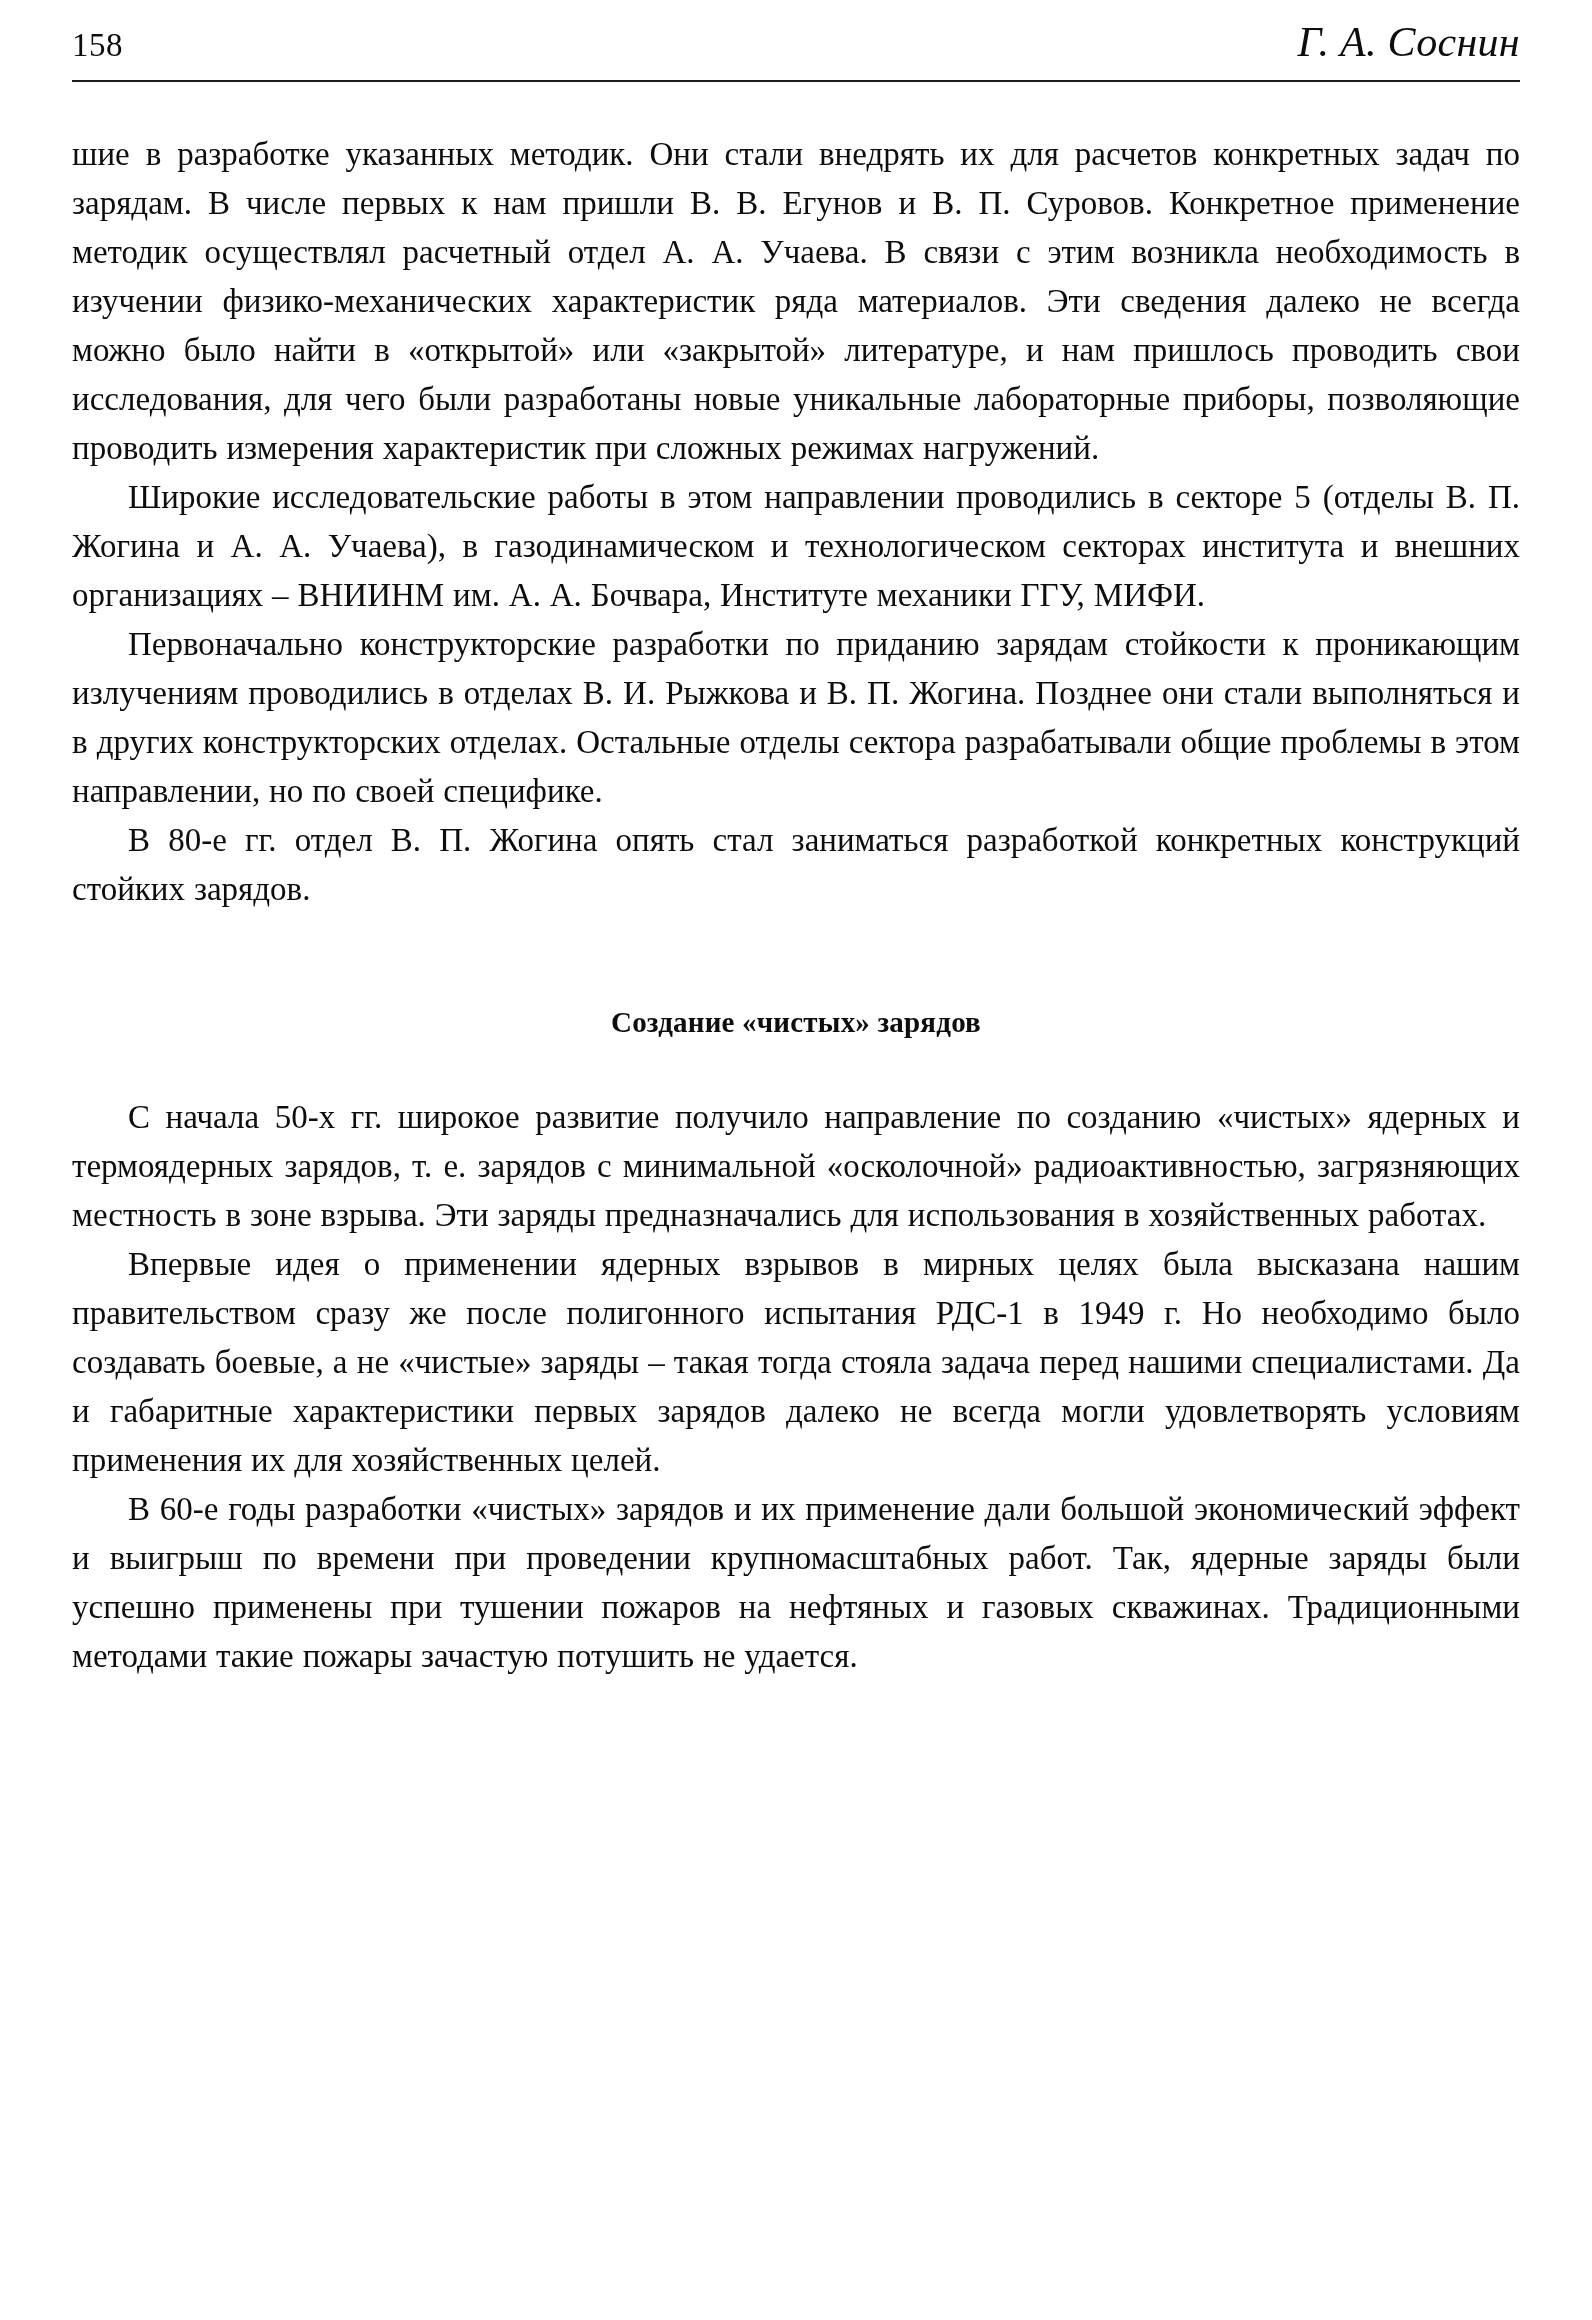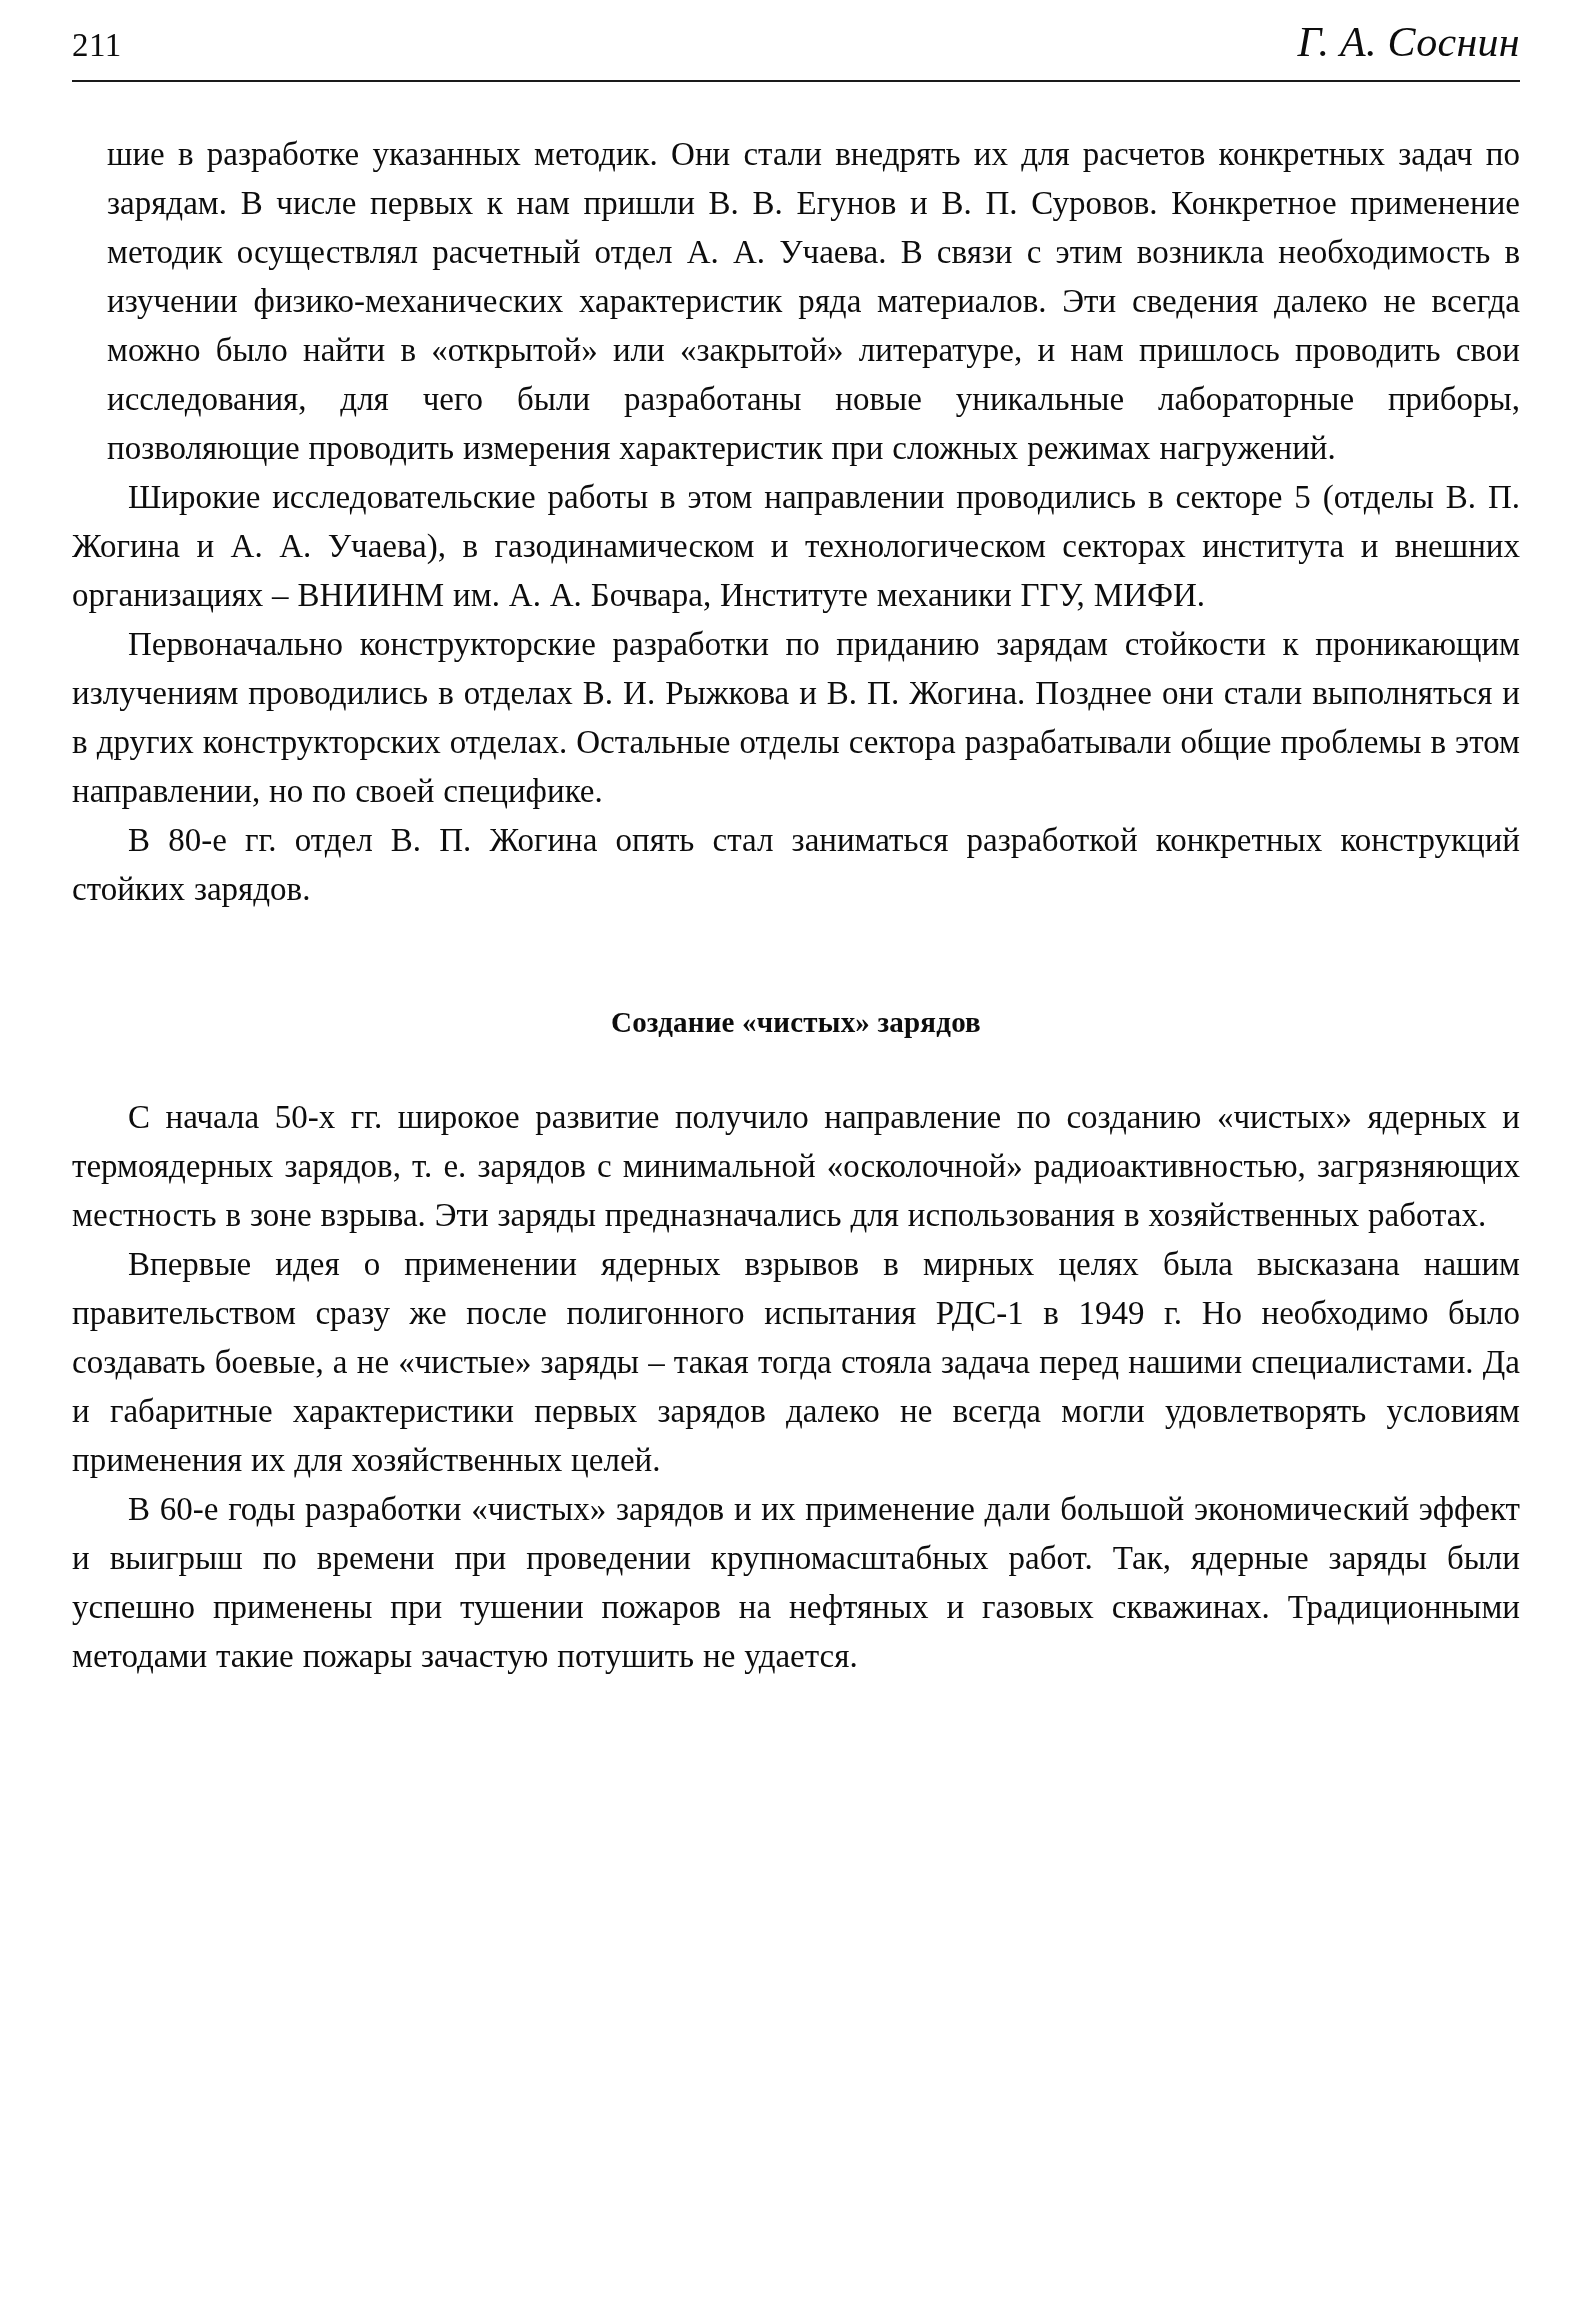--- a/index.html
+++ b/index.html
@@ -46,37 +46,36 @@
     margin: 0;
     font-size: 33px;
     line-height: 49px;
     text-align: justify;
     text-indent: 56px;
     hyphens: none;
     word-spacing: 0.02em;
   }
   p.para.noindent {
     text-indent: 0;
-    margin-left: 35px;
   }
   .section-heading {
     margin: 92px 0 54px 0;
     text-align: center;
     font-size: 29px;
     font-weight: bold;
     letter-spacing: 0.2px;
   }
 </style>
 </head>
 <body>
 
 <div class="page">
 
   <div class="header">
-    <span class="folio">211</span>
+    <span class="folio">158</span>
     <span class="running-title">Г. А. Соснин</span>
   </div>
 
   <div class="content">
 
     <p class="para noindent">шие в разработке указанных методик. Они стали внедрять их для расчетов конкретных задач по зарядам. В числе первых к нам пришли В. В. Егунов и В. П. Суровов. Конкретное применение методик осуществлял расчетный отдел А. А. Учаева. В связи с этим возникла необходимость в изучении физико-механических характеристик ряда материалов. Эти сведения далеко не всегда можно было найти в «открытой» или «закрытой» литературе, и нам пришлось проводить свои исследования, для чего были разработаны новые уникальные лабораторные приборы, позволяющие проводить измерения характеристик при сложных режимах нагружений.</p>
     <p class="para">Широкие исследовательские работы в этом направлении проводились в секторе 5 (отделы В. П. Жогина и А. А. Учаева), в газодинамическом и технологическом секторах института и внешних организациях – ВНИИНМ им. А. А. Бочвара, Институте механики ГГУ, МИФИ.</p>
     <p class="para">Первоначально конструкторские разработки по приданию зарядам стойкости к проникающим излучениям проводились в отделах В. И. Рыжкова и В. П. Жогина. Позднее они стали выполняться и в других конструкторских отделах. Остальные отделы сектора разрабатывали общие проблемы в этом направлении, но по своей специфике.</p>
     <p class="para">В 80-е гг. отдел В. П. Жогина опять стал заниматься разработкой конкретных конструкций стойких зарядов.</p>
 

